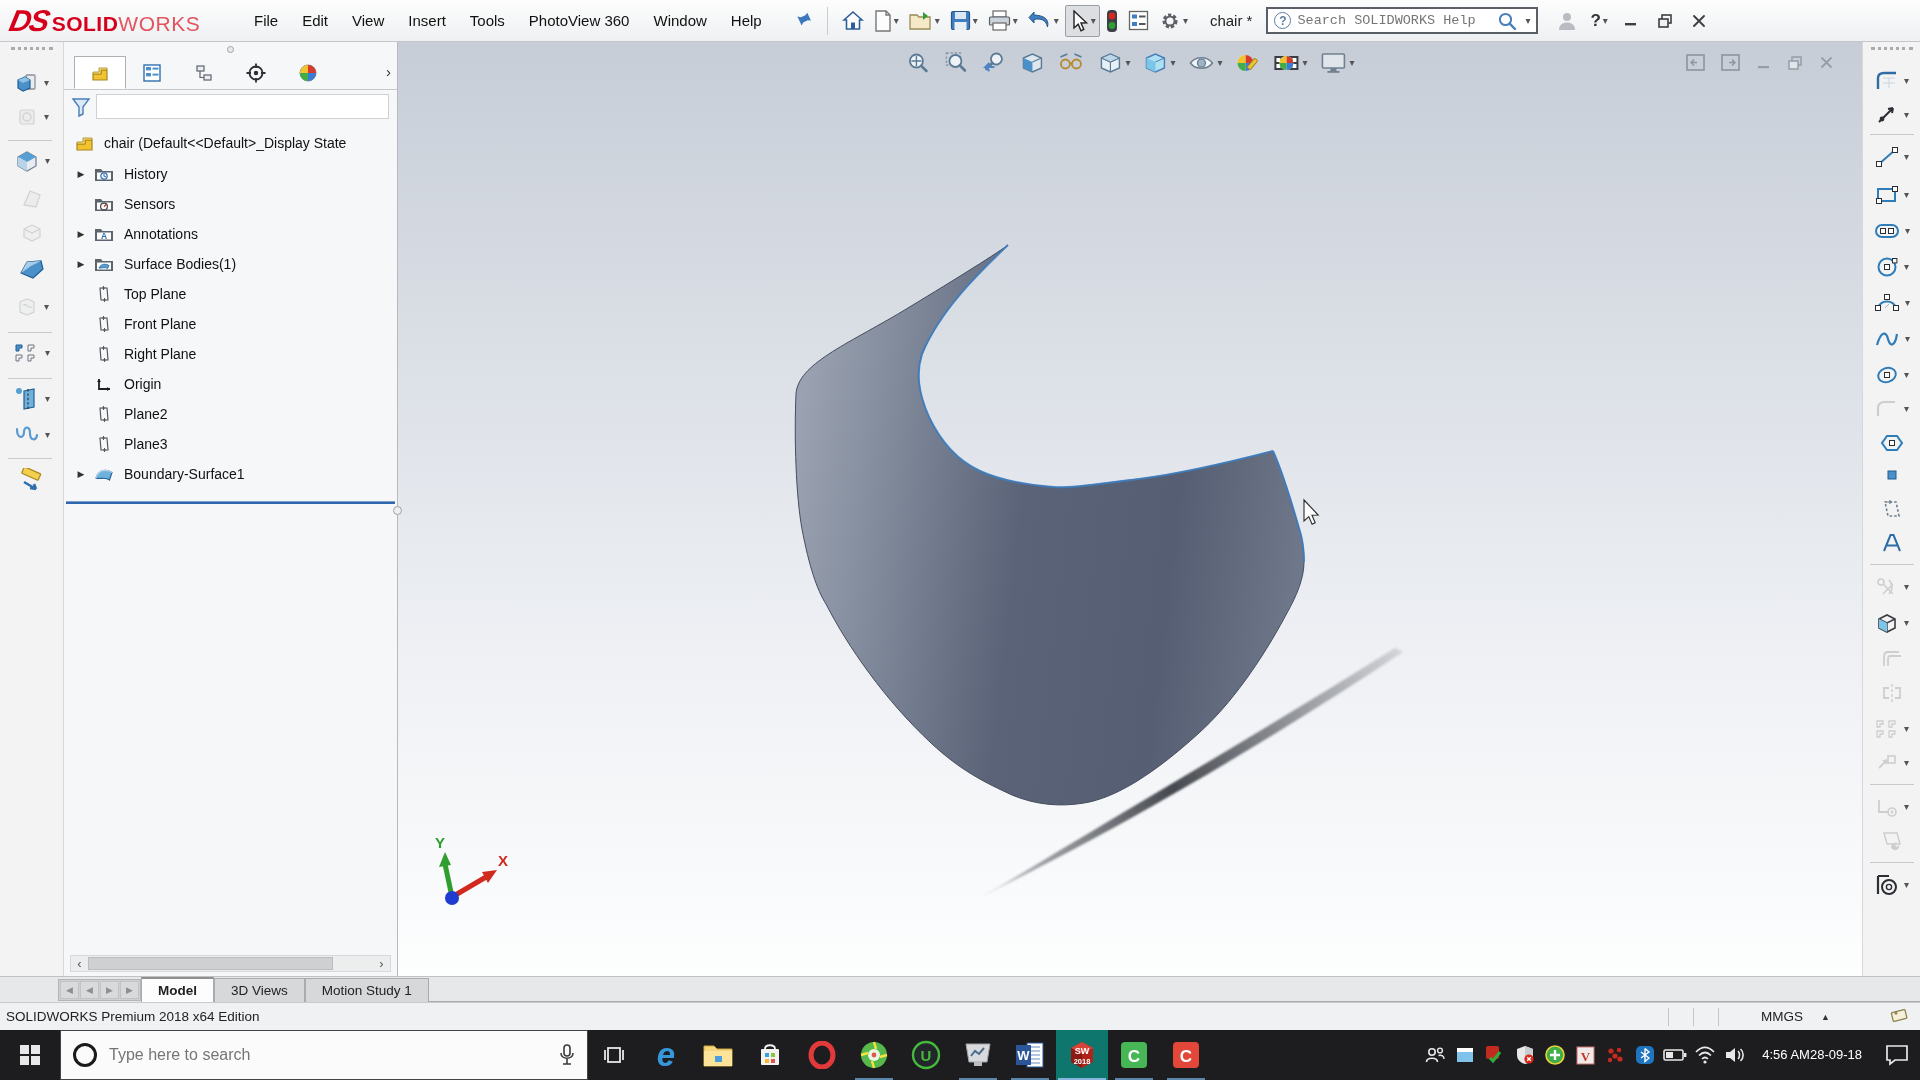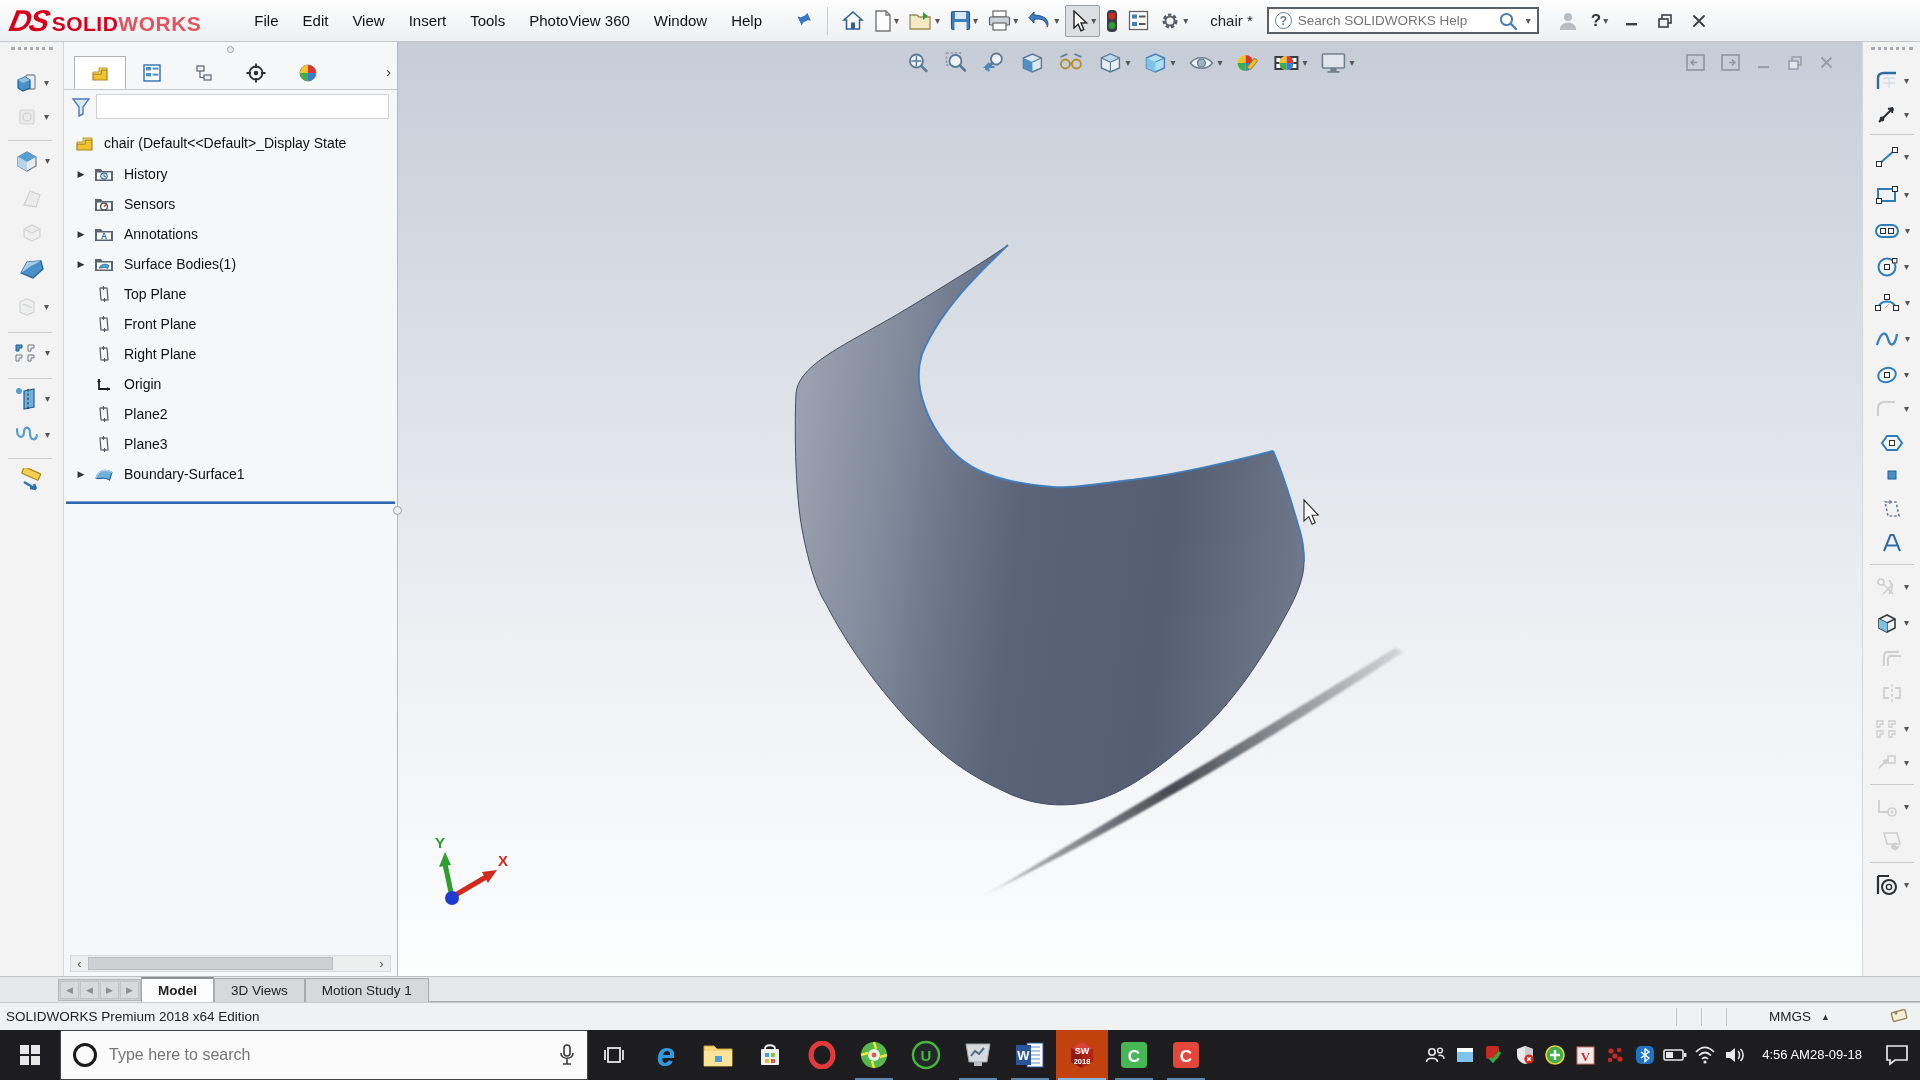--- a/index.html
+++ b/index.html
@@ -4,34 +4,34 @@
 <style>
   *{box-sizing:border-box;margin:0;padding:0}
   html,body{width:1920px;height:1080px;overflow:hidden;font-family:"Liberation Sans",sans-serif;background:#fff}
   .app{width:1920px;height:1080px;display:flex;flex-direction:column;position:relative}
 
   
   .titlebar{height:42px;flex:0 0 42px;background:linear-gradient(#fdfdfd,#eef0f2);border-bottom:1px solid #c3c6ca;display:flex;align-items:center;position:relative}
   .logo{display:flex;align-items:baseline;padding:0 14px 0 10px;min-width:215px}
   .logo-ds{font-style:italic;font-weight:bold;font-size:30px;color:#d6001c;transform:skewX(-12deg);letter-spacing:-2px;margin-right:4px}
   .logo-solid{font-weight:bold;font-size:21px;color:#d6001c;letter-spacing:.5px}
-  .logo-works{font-weight:bold;font-size:21px;color:#e2555f;letter-spacing:.5px}
+  .logo-works{font-weight:normal;font-size:21px;color:#e2555f;letter-spacing:.5px}
   .menus{display:flex;align-items:flex-start;gap:2px;margin-left:28px}
   .menu-item{font-size:15px;color:#111;padding:6px 11px;cursor:default}
   .pin-btn{margin-left:18px;width:26px;text-align:center}
   .tb-sep{width:1px;height:28px;background:#c9ccd0;margin:0 10px}
   .tb-group{display:flex;align-items:center;gap:2px}
   .tb-btn{display:flex;align-items:center;height:32px;padding:0 3px;border:1px solid transparent;border-radius:2px}
   .tb-btn.pressed{background:#dcdee1;border:1px solid #9aa0a8}
   .tb-btn svg{display:block}
   .caret{font-size:10px;color:#555;margin-left:2px;line-height:1}
   .doc-name{font-size:15px;color:#222;margin:0 14px 0 18px;white-space:nowrap}
   .sw-search{display:flex;align-items:center;width:272px;height:27px;border:2px solid #5a5f66;background:#fff;padding:0 6px;gap:6px}
   .sw-search .qcirc{width:17px;height:17px;border:1.5px solid #5d7ea0;border-radius:50%;color:#5d7ea0;font-size:12px;font-weight:bold;display:flex;align-items:center;justify-content:center;flex:0 0 17px}
-  .sw-search input{border:none;outline:none;flex:1;font-size:13.5px;color:#444;font-family:Liberation Sans, sans-serif;background:transparent}
+  .sw-search input{border:none;outline:none;flex:1;font-size:13.5px;color:#444;font-family:Liberation Mono, monospace;background:transparent}
   .win-ctrls{display:flex;align-items:center;gap:4px;margin-left:14px;padding-right:8px}
   .wc-btn{width:30px;height:28px;display:flex;align-items:center;justify-content:center;border-radius:2px}
 
   
   .main{flex:1 1 auto;display:flex;min-height:0;position:relative}
   .strip{background:#f3f3f4;position:relative;flex:0 0 auto}
   .strip-left{width:64px;border-right:1px solid #d6d7d9}
   .strip-right{width:58px;border-left:1px solid #d6d7d9}
   .strip-handle{border-top:3px dotted #a9abae;width:42px;margin:5px auto 0}
   .sbtn{position:absolute;left:4px;width:56px;height:30px;display:flex;align-items:center;justify-content:center;gap:3px;border-radius:2px}
@@ -79,32 +79,32 @@
   .tab-nav span{width:19px;height:18px;display:flex;align-items:center;justify-content:center;font-size:9px;color:#8d8f92;background:#d9dadb;border:1px solid #c2c3c5}
   .dtab{display:flex;align-items:center;padding:0 16px;border:1px solid #a9abad;border-bottom:none;background:#d7d8d9;color:#222;margin-top:1px}
   .dtab.active{background:#fdfdfd;font-weight:bold;border-top:2px solid #8e9092;margin-top:0}
   .tabbar .tab-rest{flex:1;border-bottom:1px solid #a9abad}
 
   
   .statusbar{flex:0 0 28px;background:#f0f1f2;border-top:1px solid #c8cacc;display:flex;align-items:center;font-size:13.5px;color:#222;position:relative}
   .sb-msg{padding-left:6px}
   .sb-right{position:absolute;right:0;top:0;height:100%;display:flex;align-items:center}
   .sb-sep{width:1px;height:18px;background:#c4c6c8;margin:0 12px}
-  .sb-units{margin:0 10px 0 30px}
+  .sb-units{margin:0 18px 0 30px}
   .sb-uparrow{font-size:9px;color:#333;margin-right:60px}
   .sb-tag{margin-right:10px}
 
   
   .taskbar{flex:0 0 50px;background:#1d1d1f;display:flex;align-items:stretch;color:#e8e8e8}
   .tk-start{width:60px;display:flex;align-items:center;justify-content:center}
   .tk-search{width:528px;background:#fbfbfb;display:flex;align-items:center;padding:0 12px;gap:12px;border:1px solid #444}
   .tk-search .cortana{width:24px;height:24px;border:3px solid #1b1b1b;border-radius:50%;flex:0 0 24px}
   .tk-search input{flex:1;border:none;outline:none;font-size:16px;color:#333;background:transparent;font-family:"Liberation Sans",sans-serif}
   .tk-btn{width:52px;display:flex;align-items:center;justify-content:center;position:relative}
-  .tk-btn.active-app{background:#c2410c}
+  .tk-btn.active-app{background:#0f766e}
   .tk-underline{position:absolute;bottom:0;left:7px;right:7px;height:2px;background:#5c87ad}
   .tk-btn.active-app .tk-underline{left:2px;right:2px;background:#86b6dd}
   .tk-tray{margin-left:auto;display:flex;align-items:center;gap:0}
   .tray-ico{width:30px;height:50px;display:flex;align-items:center;justify-content:center}
   .tk-clock{display:flex;flex-direction:row;align-items:flex-end;justify-content:center;font-size:13px;line-height:16px;padding:0 12px;color:#fff}
   .tk-action{width:46px;display:flex;align-items:center;justify-content:center}
   .letter-ico{font-weight:bold;display:flex;align-items:center;justify-content:center}
 </style>
 </head>
 <body>

